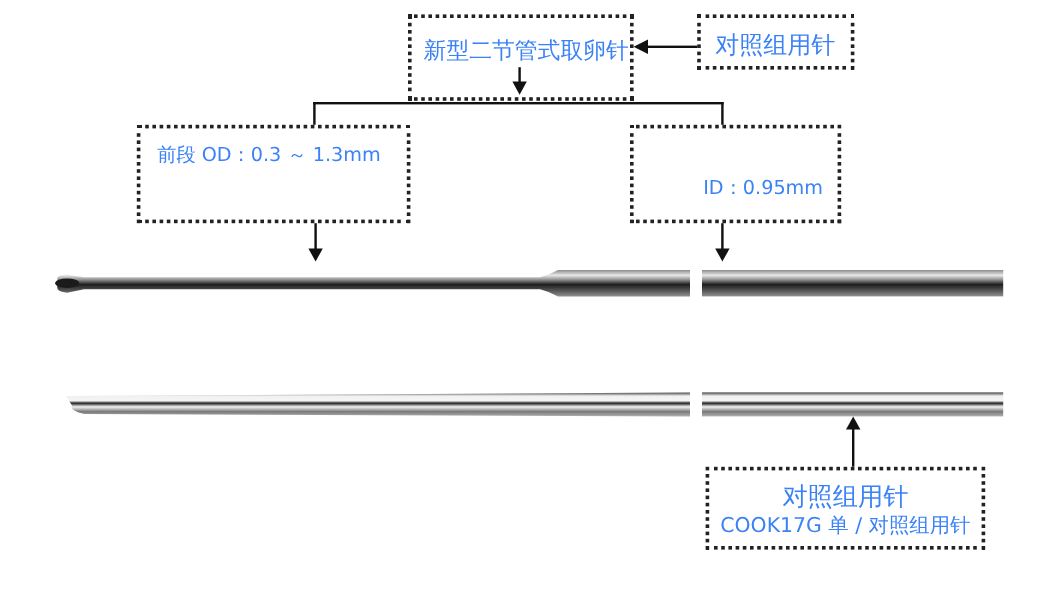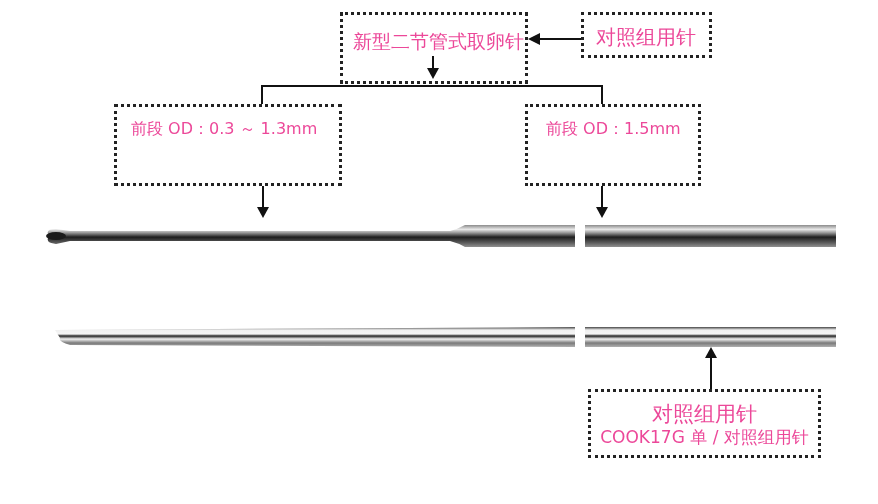--- a/index.html
+++ b/index.html
@@ -1,19 +1,19 @@
 <!DOCTYPE html>
 <html><head>
   <meta charset="utf-8">
   <style>
     html, body { margin:0; padding:0; background:#ffffff; }
     body { width:878px; height:504px; position:relative; overflow:hidden;
            font-family:"DejaVu Sans", "Liberation Sans", sans-serif; color:#111; }
     .box { position:absolute; border:3px dotted #222; box-sizing:border-box; background:#fff; }
-    .txt { position:absolute; white-space:nowrap; color:#ec4899; }
+    .txt { position:absolute; white-space:nowrap; color:#3b82f6; }
     .line { position:absolute; background:#111; }
     .arrow-down { position:absolute; width:0; height:0; border-left:6px solid transparent; border-right:6px solid transparent; border-top:11px solid #111; }
     .arrow-up { position:absolute; width:0; height:0; border-left:6px solid transparent; border-right:6px solid transparent; border-bottom:11px solid #111; }
     .arrow-left { position:absolute; width:0; height:0; border-top:6px solid transparent; border-bottom:6px solid transparent; border-right:12px solid #111; }
     svg { position:absolute; left:0; top:0; }
   </style>
 </head>
 <body>
 
 <svg width="878" height="504">
@@ -67,21 +67,21 @@
 <div class="line" style="left:261px; top:85px; width:2px; height:20px;"></div>
 <div class="line" style="left:601px; top:85px; width:2px; height:20px;"></div>
 
 <div class="box" style="left:114px; top:104px; width:228px; height:82px;">
   <div class="txt" style="left:14px; top:12px; font-size:16px;">前段 OD：0.3 ～ 1.3mm</div>
 </div>
 <div class="line" style="left:262px; top:186px; width:2px; height:22px;"></div>
 <div class="arrow-down" style="left:257px; top:207px;"></div>
 
 <div class="box" style="left:525px; top:104px; width:176px; height:82px;">
-  <div class="txt" style="left:18px; top:12px; font-size:16px;">前段 OD：1.5mm</div>
+  <div class="txt" style="left:58px; top:40px; font-size:16px;">ID：0.95mm</div>
 </div>
 <div class="line" style="left:601px; top:186px; width:2px; height:22px;"></div>
 <div class="arrow-down" style="left:596px; top:207px;"></div>
 
 <div class="arrow-up" style="left:705px; top:347px;"></div>
 <div class="line" style="left:710px; top:357px; width:2px; height:32px;"></div>
 <div class="box" style="left:588px; top:389px; width:233px; height:69px;">
   <div class="txt" style="left:0; width:227px; text-align:center; top:8px; font-size:21px;">对照组用针</div>
   <div class="txt" style="left:0; width:227px; text-align:center; top:34px; font-size:17px;">COOK17G 单 / 对照组用针</div>
 </div>

